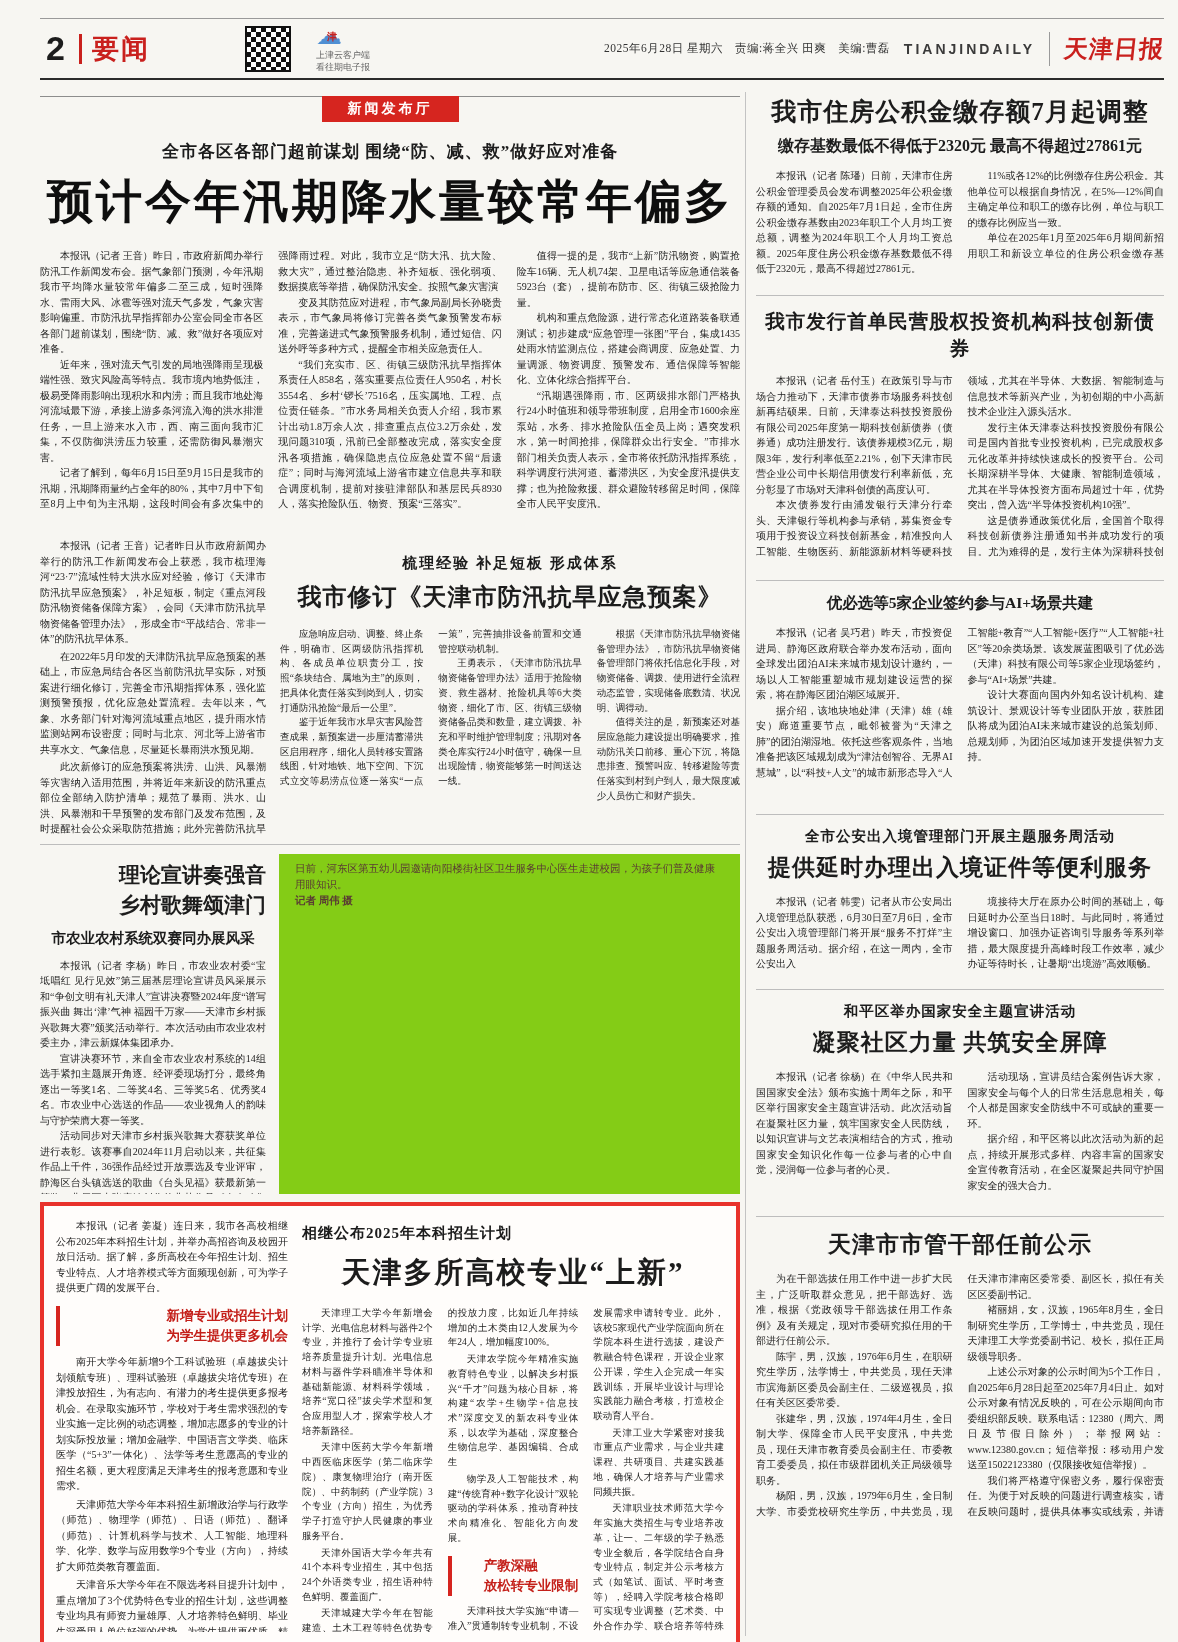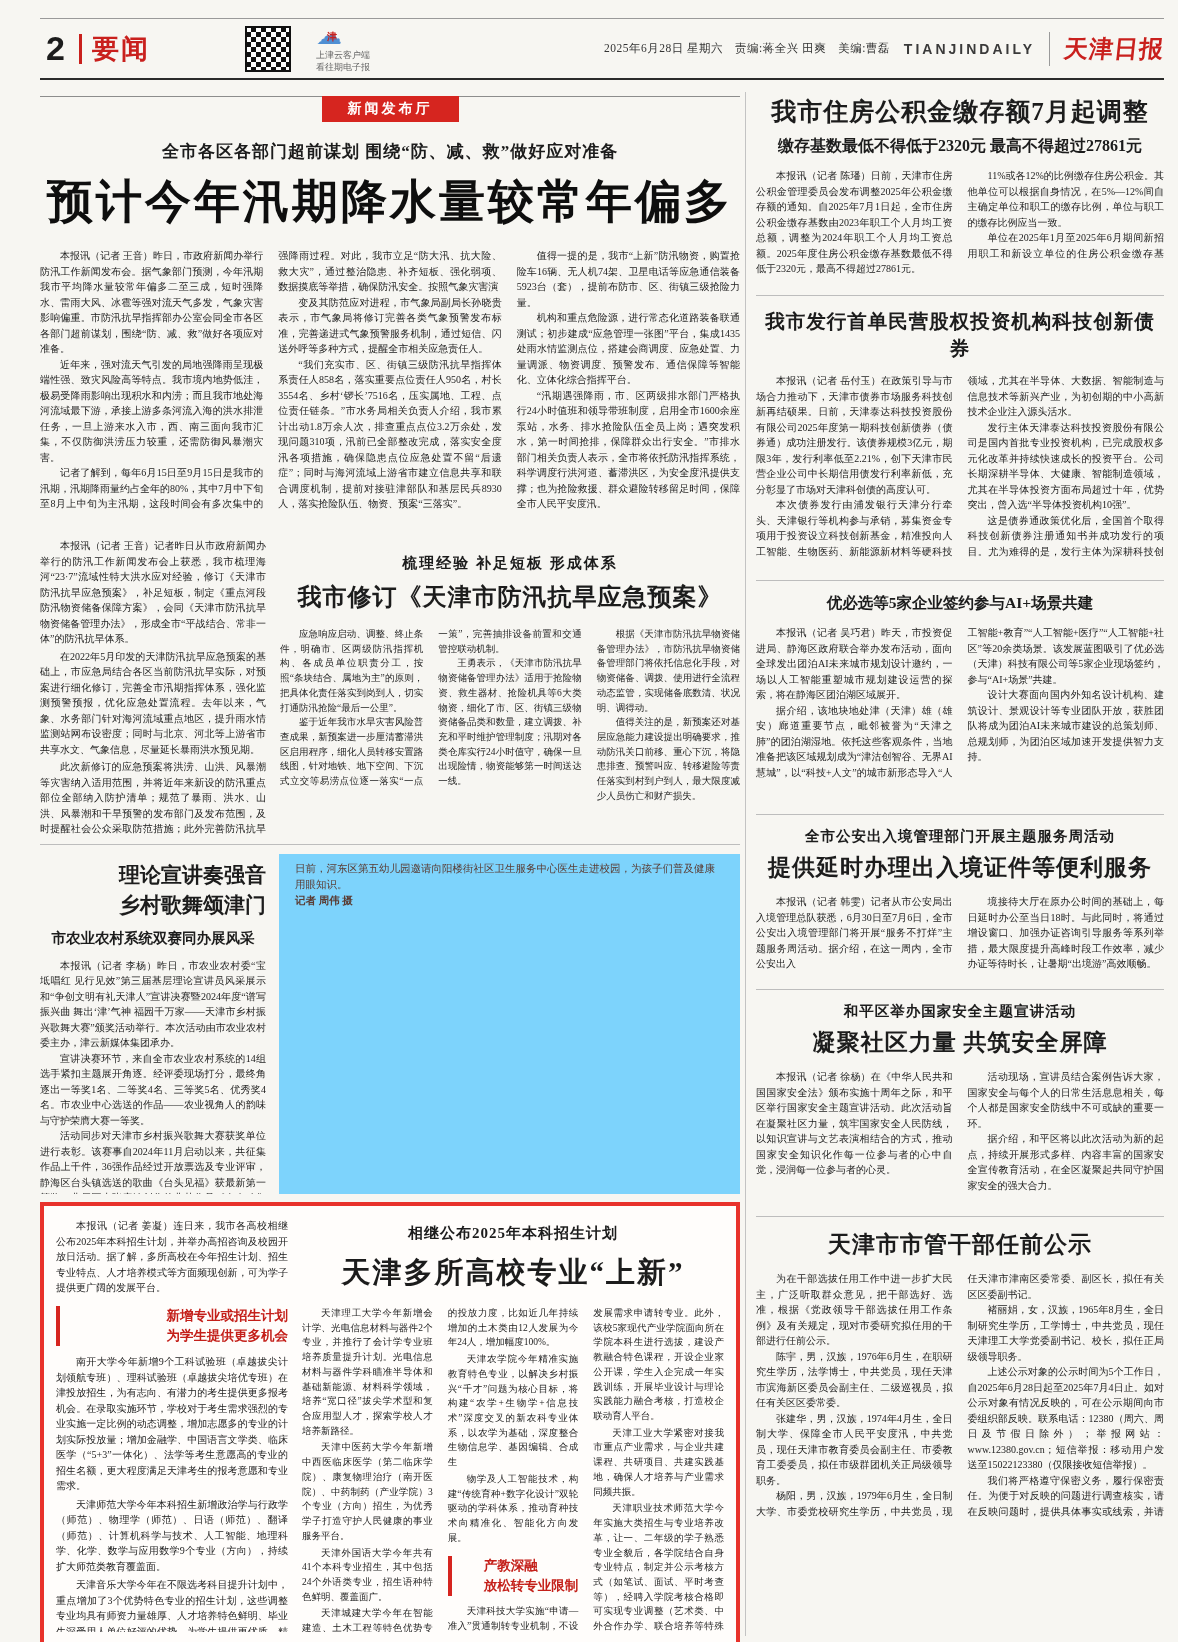--- a/index.html
+++ b/index.html
@@ -64,32 +64,32 @@
   .poster{position:absolute;border-radius:2px}
   .sign{position:absolute;left:46%;top:6px;background:#3f7fc4;color:#fff;font-size:8px;padding:2px 6px;border-radius:2px;letter-spacing:1px}
   .kid{position:absolute;bottom:40px;width:62px;height:150px}
   .kid .hd{position:absolute;left:50%;transform:translateX(-50%);top:0;width:44px;height:46px;border-radius:50%;background:radial-gradient(circle at 50% 62%,#f2c9a6 60%,#e8b78e 100%)}
   .kid .hair{position:absolute;left:50%;transform:translateX(-50%);top:-4px;width:48px;height:26px;border-radius:24px 24px 10px 10px;background:#23201e}
   .kid .bd{position:absolute;left:50%;transform:translateX(-50%);top:42px;width:62px;height:110px;border-radius:14px 14px 0 0;background:#f0a5b4}
   .teacher .bd{background:#f4f0ec}
   .teacher .hair{height:34px;background:#2a2522}
   .eyemodel{position:absolute;left:318px;top:168px;width:56px;height:56px;border-radius:50%;background:radial-gradient(circle at 38% 35%,#ffffff 55%,#d9d9d9 100%);box-shadow:0 2px 4px rgba(0,0,0,.25)}
   .eyemodel::after{content:"";position:absolute;left:18px;top:20px;width:14px;height:14px;border-radius:50%;background:#6f5b4a}
-  .caption{background:#7dd3fc;padding:7px 16px 6px;font-size:10.5px;line-height:1.5;color:#5a3c33}
+  .caption{background:#84cc16;padding:7px 16px 6px;font-size:10.5px;line-height:1.5;color:#5a3c33}
   .caption .credit{display:block;text-align:left;font-weight:bold}
 
   
   .redbox{margin-top:8px;border:4px solid #e8322b;height:444px;display:flex;gap:14px;padding:12px 12px 10px;background:#fffdfb}
   .uni-left{width:232px;overflow:hidden}
   .uni-left p{margin-bottom:3px}
   .redsub{display:flex;justify-content:space-between;gap:7px;margin:10px 0 8px;break-inside:avoid}
   .redsub .bar{width:4px;background:#d6251f}
   .redsub .t{color:#c4201a;font-weight:bold;font-size:13.5px;line-height:1.5;font-family:"Liberation Sans",sans-serif}
   .uni-main{flex:1;display:flex;flex-direction:column;overflow:hidden}
-  .uni-kicker{text-align:center;font-size:15px;font-weight:bold;margin-top:6px;letter-spacing:1px}
+  .uni-kicker{text-align:left;font-size:15px;font-weight:bold;margin-top:6px;letter-spacing:1px}
   .uni-headline{text-align:center;font-size:29px;font-weight:bold;margin-top:10px;letter-spacing:2px}
   .uni-body{margin-top:13px;flex:1}
   .uni-body p{font-size:9.5px;margin-bottom:2px}
 
   
   .rsep{border-top:1px solid #bdbdbd;margin:11px 0 12px}
   .r-art .h1{text-align:center;font-weight:bold;letter-spacing:1px}
   .r-art .h2{text-align:center;font-weight:bold;margin-top:8px}
   .r-art .kick{text-align:center;font-weight:bold;font-size:14.5px;letter-spacing:1px}
   .r-art .bd{margin-top:11px}

